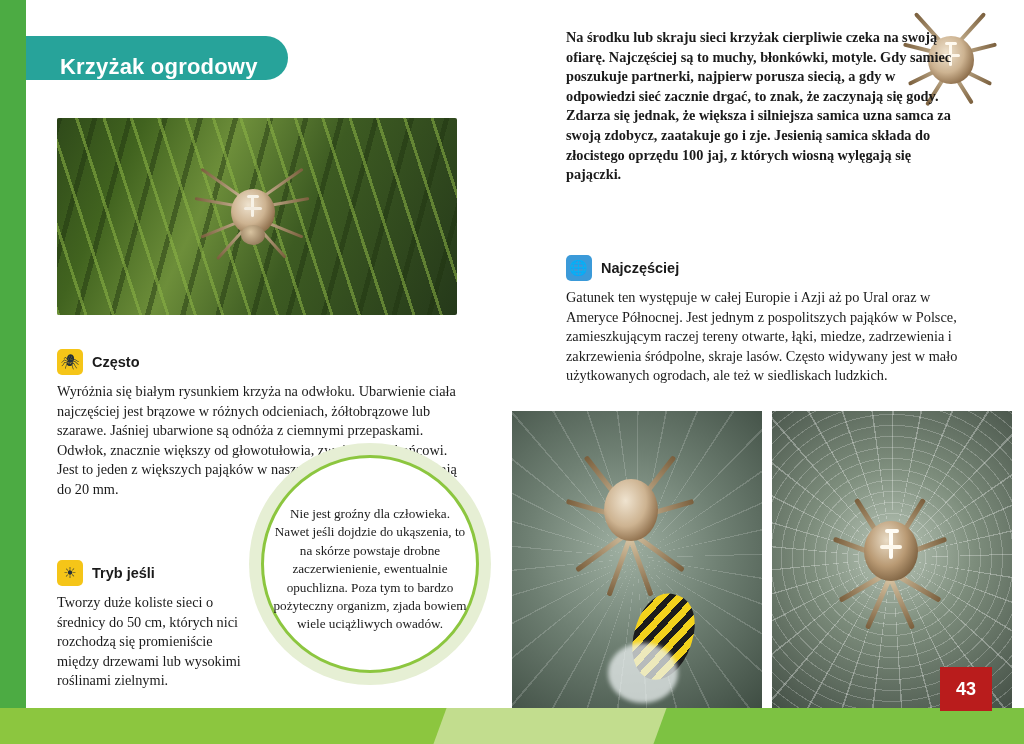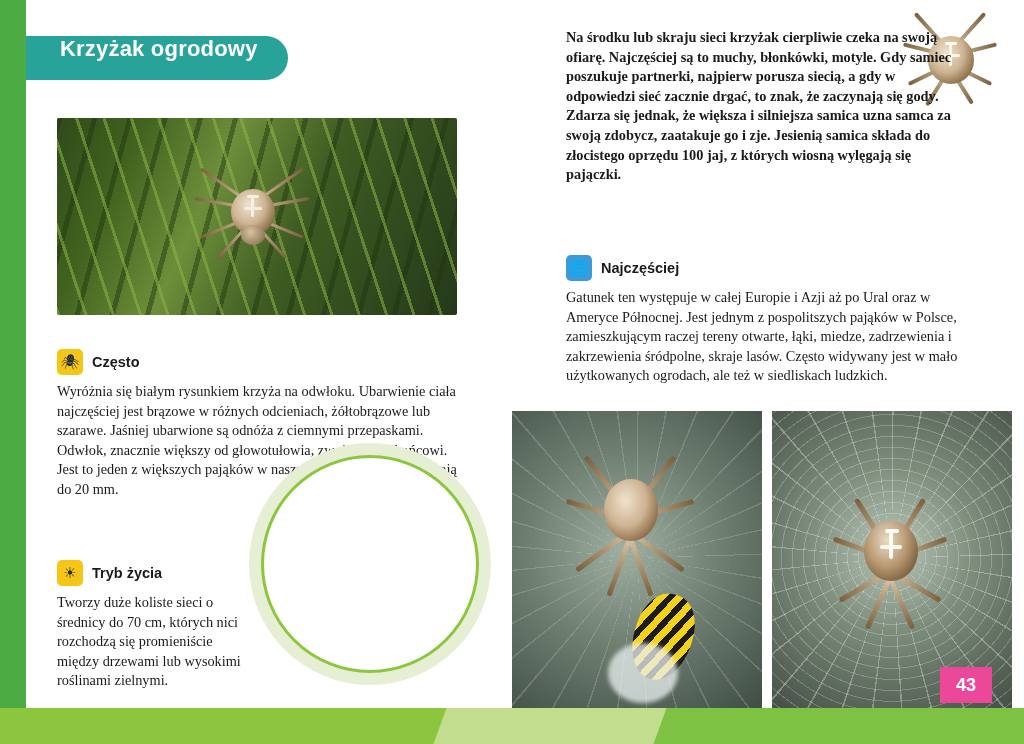--- a/index.html
+++ b/index.html
@@ -49,21 +49,21 @@
   
   .title-pill {
     position: absolute;
     left: 26px; top: 36px;
     height: 44px;
     min-width: 260px;
     background: #2aa198;
     background: #27a39a;
     border-radius: 0 22px 22px 0;
     display: flex;
-    align-items: flex-start;
+    align-items: flex-end;
     padding: 0 30px 0 34px;
   }
   .title-pill span {
     color: #ffffff;
     font-family: "Liberation Sans", sans-serif;
     font-weight: bold;
     font-size: 22px;
     letter-spacing: 0.2px;
     white-space: nowrap;
   }
@@ -233,22 +233,22 @@
   .wasp {
     position: absolute;
     border-radius: 45% 45% 50% 50%;
     background: repeating-linear-gradient(115deg, #f3d21c 0 7px, #1c1c1c 7px 13px);
   }
 
   
   .page-badge {
     position: absolute;
     left: 940px; top: 667px;
-    width: 52px; height: 36px;
-    background: #ec4899;
+    width: 52px; height: 44px;
+    background: #b91c1c;
     display: flex; align-items: center; justify-content: center;
   }
   .page-badge span {
     color: #ffffff;
     font-family: "Liberation Sans", sans-serif;
     font-weight: bold;
     font-size: 18px;
   }
 </style>
 </head>
@@ -327,29 +327,30 @@
     <div class="body-text" style="width:405px;">
       <p style="shape-outside:none;">Wyróżnia się białym rysunkiem krzyża na odwłoku. Ubarwienie ciała najczęściej jest brązowe w różnych odcieniach, żółtobrązowe lub szarawe. Jaśniej ubarwione są odnóża z ciemnymi przepaskami. Odwłok, znacznie większy od głowotułowia, zwęża się ku końcowi. Jest to jeden z większych pająków w naszym kraju – samice dorastają do 20 mm.</p>
     </div>
   </div>
 
   <div class="tryb-block">
     <div class="sec-head">
       <div class="icon-badge icon-yellow">
         <span class="icon-glyph">☀</span>
       </div>
-      <div class="label">Tryb życia</div>
+      <div class="label">Tryb jeśli</div>
     </div>
     <div class="body-text" style="width:185px;">
-      <p>Tworzy duże koliste sieci o średnicy do 70 cm, których nici rozchodzą się promieniście między drzewami lub wysokimi roślinami zielnymi.</p>
+      <p>Tworzy duże koliste sieci o średnicy do 50 cm, których nici rozchodzą się promieniście między drzewami lub wysokimi roślinami zielnymi.</p>
     </div>
   </div>
 
   <div class="fact-outer"></div>
   <div class="fact-inner"></div>
+  <div class="fact-body">Nie jest groźny dla człowieka. Nawet jeśli dojdzie do ukąszenia, to na skórze powstaje drobne zaczerwienienie, ewentualnie opuchlizna. Poza tym to bardzo pożyteczny organizm, zjada bowiem wiele uciążliwych owadów.</div>
 
   <div class="photo photo-br1">
     <div class="web-bg"></div>
     <div class="web-lines" style="opacity:.55;"></div>
     <div style="position:absolute;left:48px;top:40px;width:150px;height:180px;">
       <div class="spider-leg" style="left:70px;top:60px;width:72px;transform:rotate(-52deg);height:5px;"></div>
       <div class="spider-leg" style="left:70px;top:66px;width:66px;transform:rotate(-16deg);height:5px;"></div>
       <div class="spider-leg" style="left:70px;top:78px;width:66px;transform:rotate(36deg);height:5px;"></div>
       <div class="spider-leg" style="left:70px;top:84px;width:62px;transform:rotate(70deg);height:5px;"></div>
       <div class="spider-leg" style="left:70px;top:60px;width:72px;transform:rotate(232deg);height:5px;"></div>

